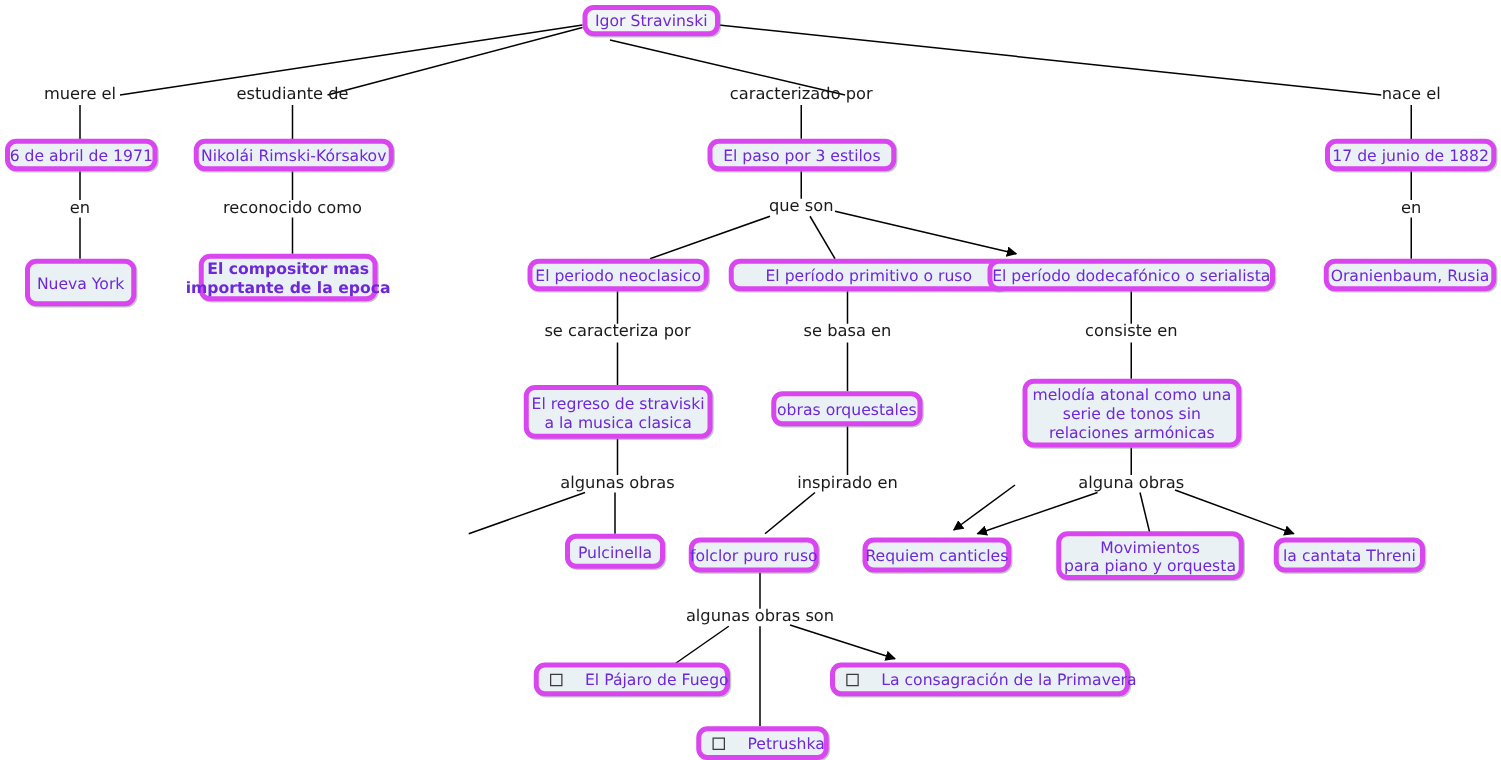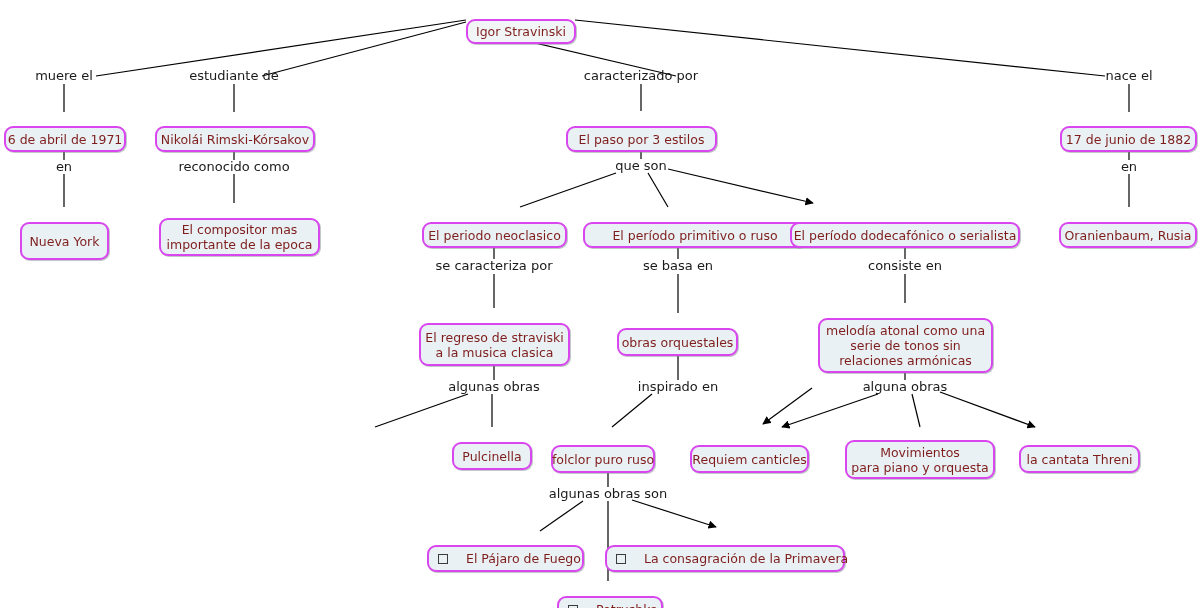--- a/index.html
+++ b/index.html
@@ -21,34 +21,33 @@
     position: absolute;
     left: 0;
     top: 0;
     width: 1201px;
     height: 608px;
     pointer-events: none;
   }
   .node {
     position: absolute;
     box-sizing: border-box;
-    border: 2px solid #d946ef;
+    border: 4px solid #d946ef;
     border-radius: 9px;
     background: #e9f1f4;
-    color: #7f1d1d;
+    color: #6d28d9;
     font-size: 12.5px;
     line-height: 15px;
     display: flex;
     align-items: center;
     justify-content: center;
     text-align: center;
     padding: 3px 9px;
     white-space: pre;
     box-shadow: 1px 1px 0 rgba(120,130,135,0.45);
-    margin-top: 15px;
   }
   .node.root {
     background: #f2f5f6;
   }
   .node .chk {
     display: inline-block;
     width: 8px;
     height: 8px;
     border: 1px solid #3a3a3a;
     margin-right: 18px;
@@ -138,21 +137,21 @@
   </svg>
 
   <div class="node root" style="left:466px; top:4px; width:110px; height:25px;">Igor Stravinski</div>
 
   <div class="node" style="left:4px; top:111px; width:122px; height:26px;">6 de abril de 1971</div>
 
   <div class="node" style="left:20px; top:207px; width:89px; height:38px;">Nueva York</div>
 
   <div class="node" style="left:155px; top:111px; width:160px; height:26px;">Nikolái Rimski-Kórsakov</div>
 
-  <div class="node" style="left:159px; top:203px; width:161px; height:38px;">El compositor mas
+  <div class="node" style="left:159px; top:203px; width:143px; height:38px;font-weight:bold;">El compositor mas
 importante de la epoca</div>
 
   <div class="node" style="left:566px; top:111px; width:151px; height:26px;">El paso por 3 estilos</div>
 
   <div class="node" style="left:422px; top:207px; width:145px; height:26px;">El periodo neoclasico</div>
 
   <div class="node" style="left:583px; top:207px; width:224px; height:26px;">El período primitivo o ruso</div>
 
   <div class="node" style="left:790px; top:207px; width:230px; height:26px;">El período dodecafónico o serialista</div>
 
@@ -175,21 +174,21 @@
   <div class="node" style="left:845px; top:425px; width:150px; height:39px;">Movimientos
 para piano y orquesta</div>
 
   <div class="node" style="left:1019px; top:430px; width:121px; height:28px;">la cantata Threni</div>
 
   <div class="node has-chk" style="left:427px; top:530px; width:157px; height:27px;">
     <span class="chk"></span>
     <span class="lbl">El Pájaro de Fuego</span>
   </div>
 
-  <div class="node has-chk" style="left:605px; top:530px; width:240px; height:27px;">
+  <div class="node has-chk" style="left:664px; top:530px; width:240px; height:27px;">
     <span class="chk"></span>
     <span class="lbl">La consagración de la Primavera</span>
   </div>
 
   <div class="node has-chk" style="left:557px; top:581px; width:106px; height:27px;">
     <span class="chk"></span>
     <span class="lbl">Petrushka</span>
   </div>
 
   <div class="node" style="left:1060px; top:111px; width:137px; height:26px;">17 de junio de 1882</div>

